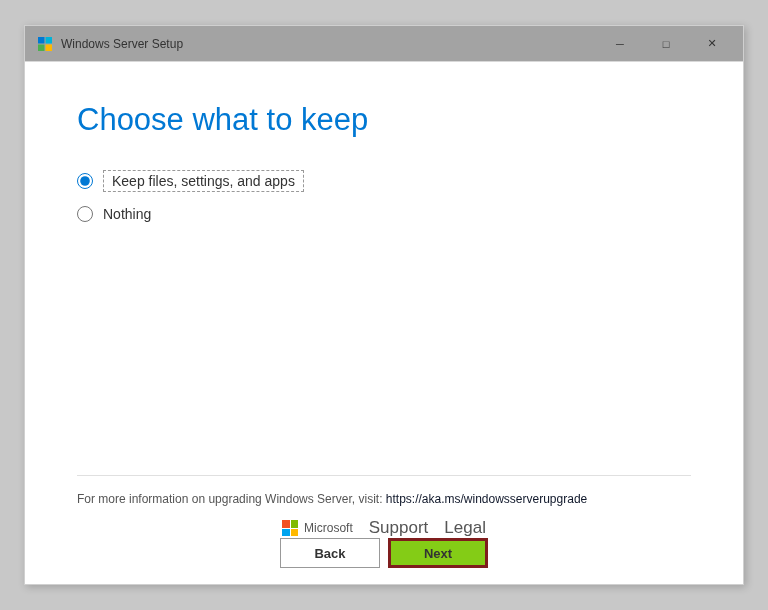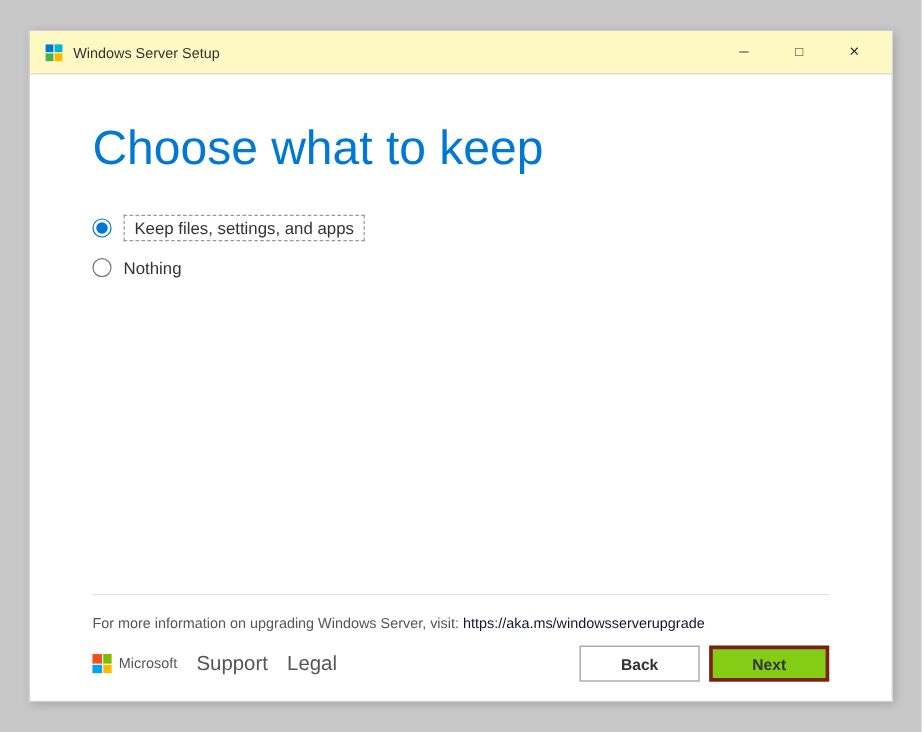--- a/index.html
+++ b/index.html
@@ -23,21 +23,21 @@
       height: 560px;
       background: #ffffff;
       border: 1px solid #d0d0d0;
       box-shadow: 2px 2px 8px rgba(0,0,0,0.2);
       display: flex;
       flex-direction: column;
     }
 
     .titlebar {
       height: 36px;
-      background: #fef9c3;
+      background: #a3a3a3;
       border-bottom: 1px solid #d8d8d8;
       display: flex;
       align-items: center;
       justify-content: space-between;
       padding: 0 8px 0 12px;
       flex-shrink: 0;
       gap: 25px;
     }
 
     .titlebar-left {
@@ -85,21 +85,21 @@
     }
 
     .content {
       flex: 1;
       padding: 40px 52px 0 52px;
       display: flex;
       flex-direction: column;
     }
 
     .main-title {
-      font-size: 40px;
+      font-size: 31px;
       color: #0078d4;
       font-weight: 300;
       margin-bottom: 32px;
     }
 
     .options-list {
       display: flex;
       flex-direction: column;
       gap: 14px;
     }
@@ -143,20 +143,21 @@
 
     .footer-info a {
       color: #0f172a;
       text-decoration: none;
     }
 
     .footer-bottom {
       display: flex;
       align-items: center;
       justify-content: space-between;
+      flex-direction: column;
     }
 
     .footer-links {
       display: flex;
       align-items: center;
       gap: 16px;
     }
 
     .ms-logo {
       display: flex;

